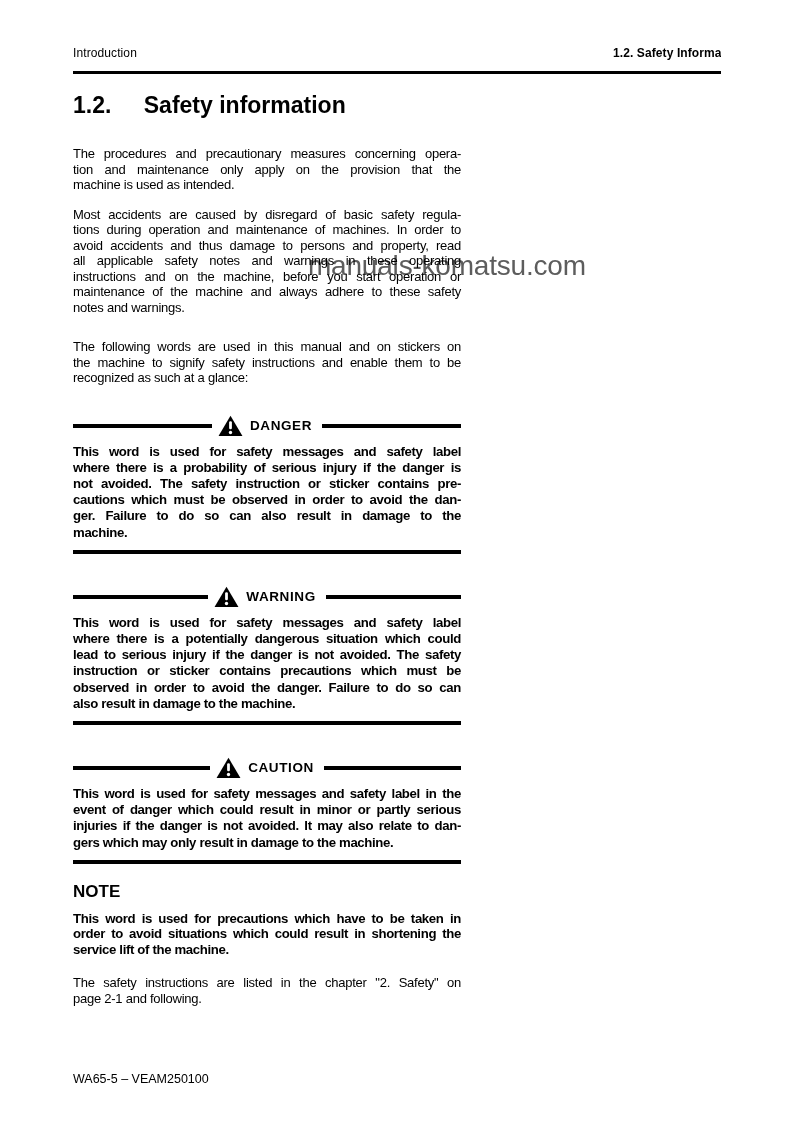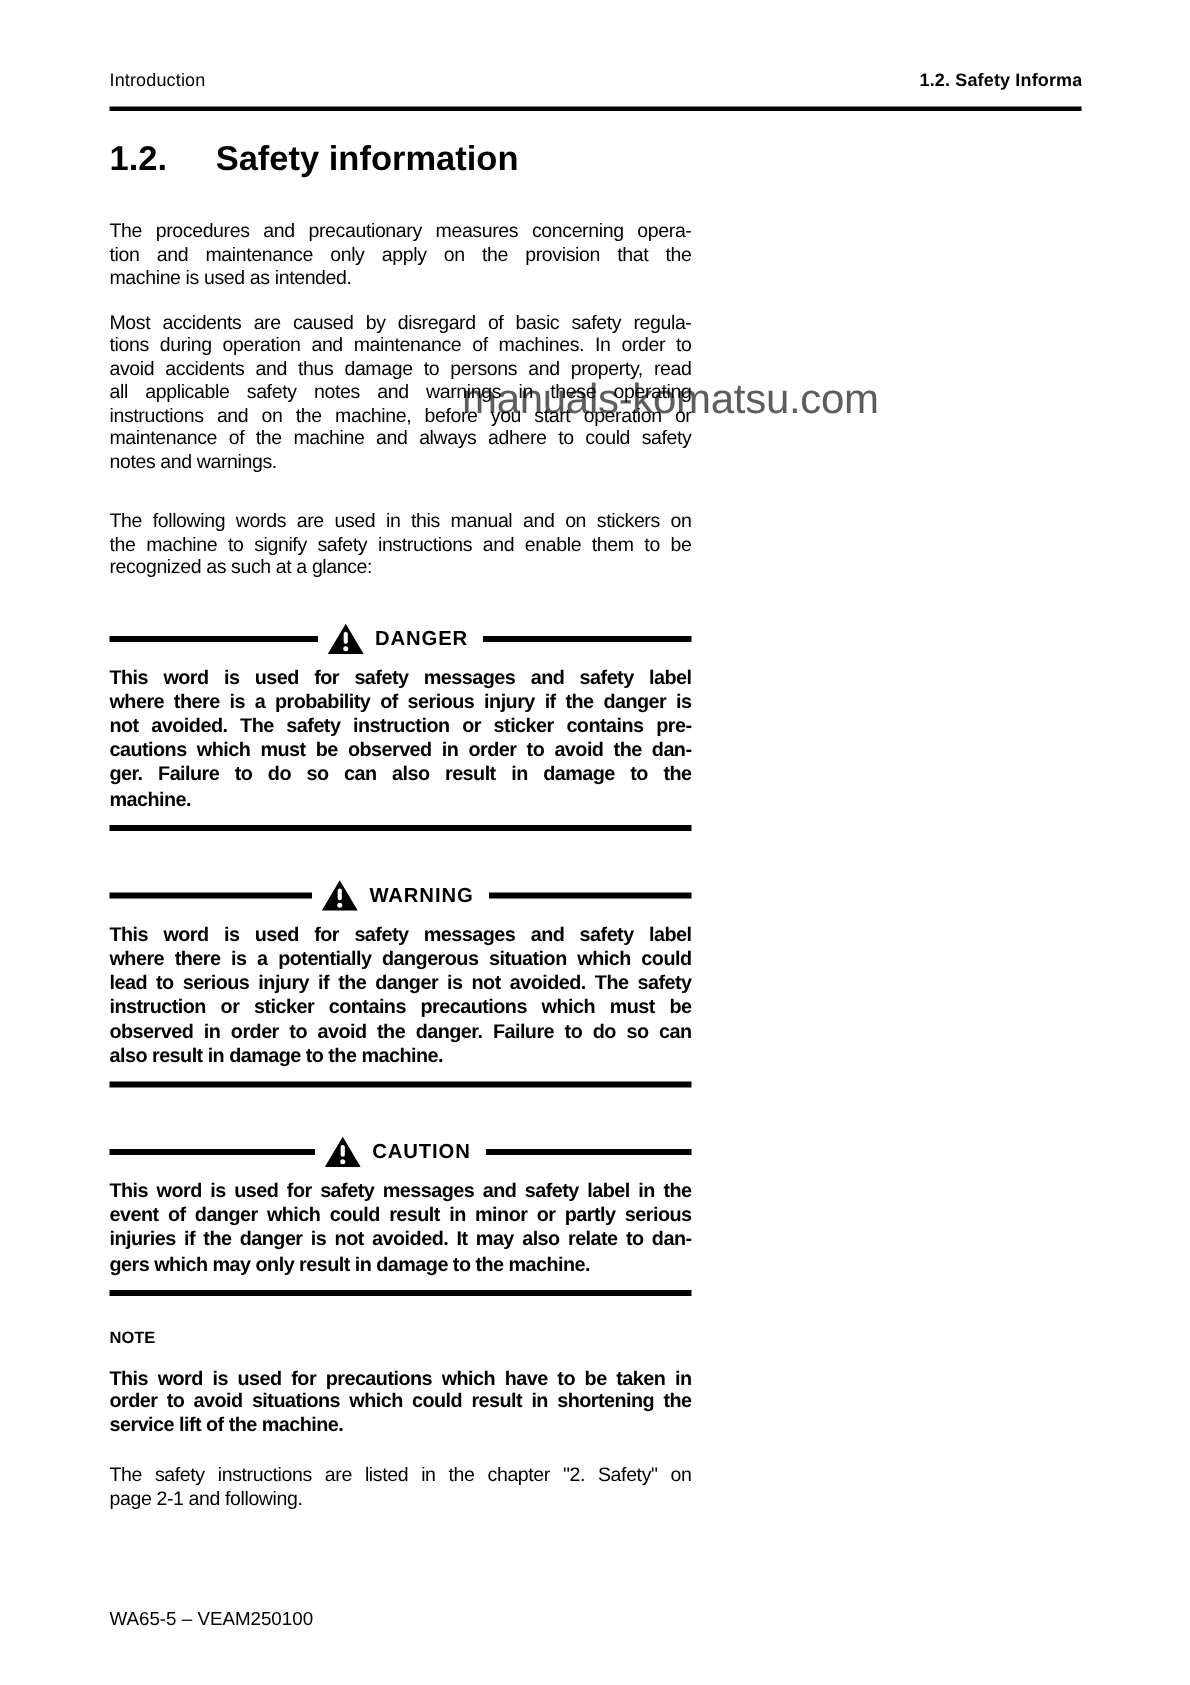--- a/index.html
+++ b/index.html
@@ -55,21 +55,21 @@
   .block-label {
     font-weight: bold; font-size: 13.5px; letter-spacing: 0.6px;
     margin: 0 10px 0 7px; white-space: nowrap;
   }
   .block-body {
     margin-top: 7px; font-weight: bold; font-size: 13.2px;
     line-height: 16.2px; letter-spacing: -0.35px;
   }
   .block-rule { height: 4px; background: #000; margin-top: 9px; }
   
-  .note-heading { margin: 20px 0 0 0; font-size: 11px; font-weight: bold; line-height: 16px; }
+  .note-heading { margin: 20px 0 0 0; font-size: 17px; font-weight: bold; line-height: 16px; }
   .note-body {
     margin-top: 11px; font-weight: bold; font-size: 13.2px;
     line-height: 15.5px; letter-spacing: -0.35px;
   }
   .closing { margin-top: 18px; font-size: 13px; line-height: 15.5px; letter-spacing: -0.25px; }
   
   .watermark {
     position: absolute; top: 250px; left: 308px;
     font-size: 28px; letter-spacing: -0.2px; white-space: nowrap;
     color: #404040; opacity: 0.85; mix-blend-mode: multiply;
@@ -105,21 +105,21 @@
         <span class="line">tion and maintenance only apply on the provision that the</span>
         <span class="line">machine is used as intended.</span>
       </p>
 
     <p class="para p2">
         <span class="line">Most accidents are caused by disregard of basic safety regula-</span>
         <span class="line">tions during operation and maintenance of machines. In order to</span>
         <span class="line">avoid accidents and thus damage to persons and property, read</span>
         <span class="line">all applicable safety notes and warnings in these operating</span>
         <span class="line">instructions and on the machine, before you start operation or</span>
-        <span class="line">maintenance of the machine and always adhere to could safety</span>
+        <span class="line">maintenance of the machine and always adhere to these safety</span>
         <span class="line">notes and warnings.</span>
       </p>
 
     <p class="para p3">
         <span class="line">The following words are used in this manual and on stickers on</span>
         <span class="line">the machine to signify safety instructions and enable them to be</span>
         <span class="line">recognized as such at a glance:</span>
       </p>
 
     <section class="safety-block">

